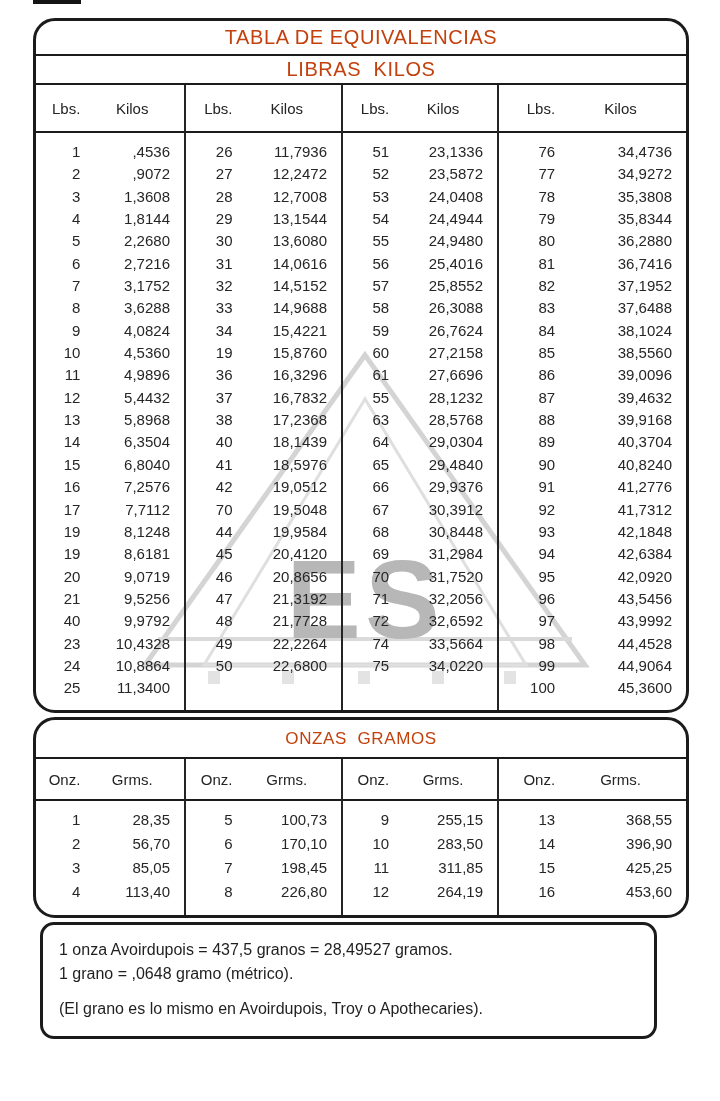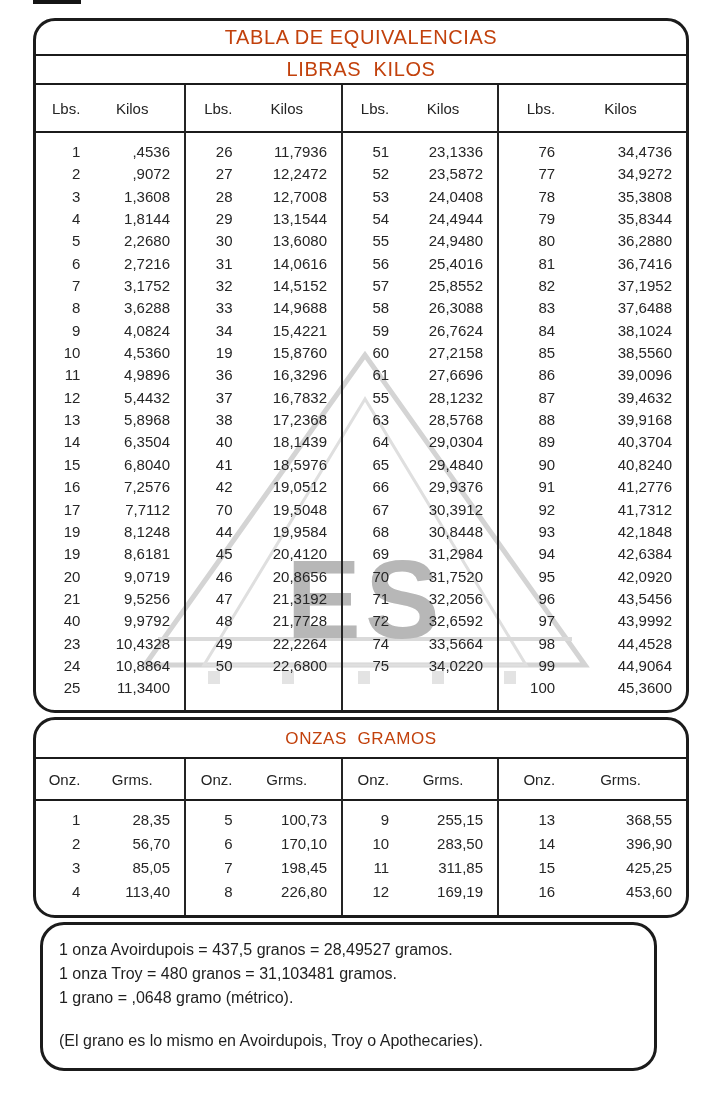--- a/index.html
+++ b/index.html
@@ -8,21 +8,21 @@
     font-family:"Liberation Sans","DejaVu Sans",sans-serif;color:#262626;
   }
   .artifact{position:absolute;left:33px;top:0;width:48px;height:4px;background:#141414;}
   .watermark{position:absolute;left:130px;top:335px;width:470px;height:362px;pointer-events:none;}
   .tbox{
     position:absolute;box-sizing:border-box;border:3px solid #1b1b1b;border-radius:22px;
     background:transparent;overflow:hidden;
   }
   .box-libras{left:33px;top:18px;width:656px;}
   .box-onzas{left:33px;top:717px;width:656px;}
-  .box-notes{left:40px;top:922px;width:617px;border-radius:24px;}
+  .box-notes{left:40px;top:922px;width:617px;border-radius:14px;}
   .title-row{
     display:flex;align-items:center;justify-content:center;
     border-bottom:2px solid #1b1b1b;font-size:20px;letter-spacing:.6px;white-space:pre;color:#c2410c;
   }
   .box-libras .title-row.main{height:33px;}
   .box-libras .title-row.sub{height:27px;}
   .box-onzas .title-row.main{height:37px;font-size:17px;}
   .cols{display:grid;grid-template-columns:150px 157px 156px 1fr;}
   .colgroup{border-right:2px solid #242424;display:flex;flex-direction:column;}
   .colgroup:last-child{border-right:0;}
@@ -35,21 +35,21 @@
   .hl{width:30%;text-align:right;}
   .hr{flex:1;text-align:center;}
   .rows{padding:8px 0 10px;font-size:15px;}
   .box-libras .rows .trow{line-height:22.35px;}
   .box-onzas .rows{padding:7px 0 11px;}
   .box-onzas .rows .trow{line-height:24px;}
   .trow{display:flex;}
   .cl{width:30%;text-align:right;}
   .cr{flex:1;text-align:right;padding-right:14px;}
   .box-notes .inner{padding:13px 18px 15px 16px;font-size:16px;line-height:24px;color:#1f1f1f;}
-  .note-par{margin-top:19px;}
+  .note-par{margin-top:11px;}
 </style>
 </head>
 <body>
 
 <div class="sheet">
 
   <div class="artifact"></div>
 
   <svg class="watermark" viewBox="0 0 470 362" xmlns="http://www.w3.org/2000/svg">
     <polygon points="235,20 15,330 455,330" fill="none" stroke="#d4d4d4" stroke-width="5"></polygon>
@@ -560,21 +560,21 @@
             <div class="trow">
               <span class="cl">10</span>
               <span class="cr">283,50</span>
             </div>
             <div class="trow">
               <span class="cl">11</span>
               <span class="cr">311,85</span>
             </div>
             <div class="trow">
               <span class="cl">12</span>
-              <span class="cr">169,19</span>
+              <span class="cr">264,19</span>
             </div>
           </div>
       </div>
       <div class="colgroup">
         <div class="chead">
           <span class="hl">Onz.</span>
           <span class="hr">Grms.</span>
         </div>
         <div class="rows">
             <div class="trow">
@@ -594,19 +594,18 @@
               <span class="cr">453,60</span>
             </div>
           </div>
       </div>
     </div>
   </div>
 
   <div class="tbox box-notes">
     <div class="inner">
       <div>1 onza Avoirdupois = 437,5 granos = 28,49527 gramos.</div>
-      <div>1 onza Troy = 480 granos = 31,103481 gramos.</div>
       <div>1 grano = ,0648 gramo (métrico).</div>
       <div class="note-par">(El grano es lo mismo en Avoirdupois, Troy o Apothecaries).</div>
     </div>
   </div>
 
 </div>
 
 </body></html>

